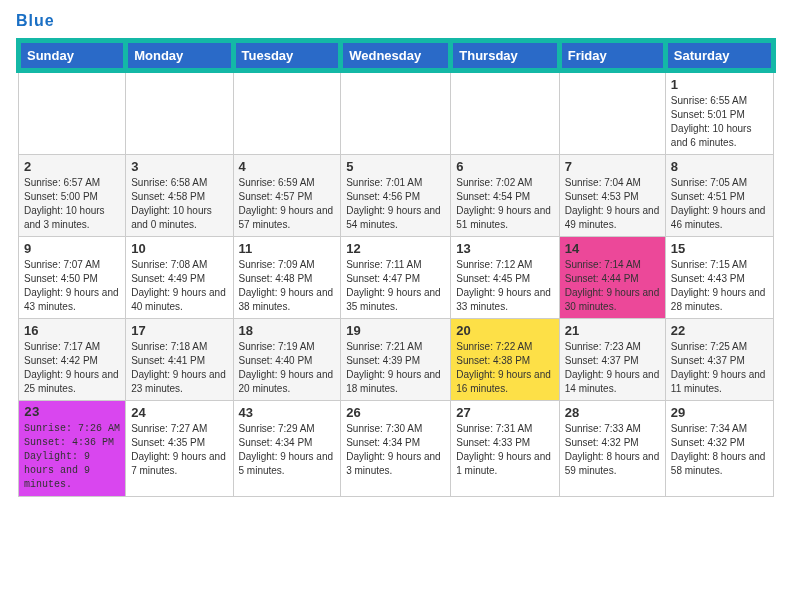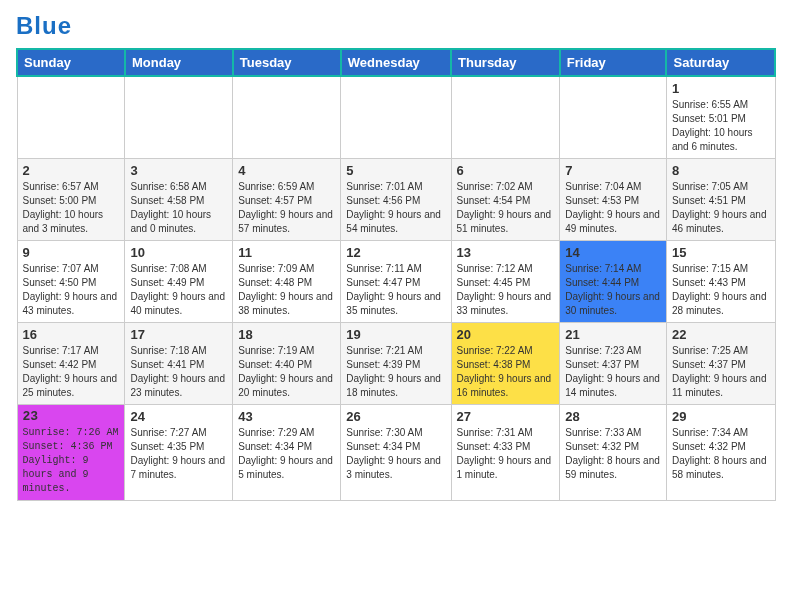--- a/index.html
+++ b/index.html
@@ -38,21 +38,21 @@
       border-collapse: collapse;
       border: 1px solid #ccc;
     }
     .calendar th {
       background: #2a6ac8;
       color: #fff;
       text-align: left;
       padding: 5px 6px;
       font-size: 13px;
       font-weight: bold;
-      border: 2px solid #14b8a6;
+      border: 5px solid #14b8a6;
     }
     .calendar td {
       vertical-align: top;
       border: 1px solid #ccc;
       padding: 4px 5px;
       width: 113px;
       min-height: 80px;
       font-size: 10.5px;
       color: #333;
       background: #fff;
@@ -80,21 +80,21 @@
     }
     .calendar thead tr th {
       background: #2a6ac8;
     }
   </style>
 </head>
 <body>
 
 <div class="header-area">
   <div class="logo-area">
-    <span style="font-size:24px; font-weight:bold; color:#1a6fc4; margin-top:-4px; letter-spacing:1px;">Blue</span>
+    <span style="font-size:16px; font-weight:bold; color:#1a6fc4; margin-top:-4px; letter-spacing:1px;">Blue</span>
   </div>
   <div class="title-area">
     <div class="month-title"></div>
     <div class="subtitle"></div>
   </div>
 </div>
 
 <table class="calendar">
   <thead>
     <tr>
@@ -190,21 +190,21 @@
           <div class="day-info">Sunrise: 7:11 AM
 Sunset: 4:47 PM
 Daylight: 9 hours and 35 minutes.</div>
         </td>
         <td style="background: rgb(255, 255, 255);">
           <span class="day-number">13</span>
           <div class="day-info">Sunrise: 7:12 AM
 Sunset: 4:45 PM
 Daylight: 9 hours and 33 minutes.</div>
         </td>
-        <td style="background: #3b82f6;">
+        <td style="background: #ec4899;">
           <span class="day-number">14</span>
           <div class="day-info">Sunrise: 7:14 AM
 Sunset: 4:44 PM
 Daylight: 9 hours and 30 minutes.</div>
         </td>
         <td style="background: rgb(255, 255, 255);">
           <span class="day-number">15</span>
           <div class="day-info">Sunrise: 7:15 AM
 Sunset: 4:43 PM
 Daylight: 9 hours and 28 minutes.</div>

